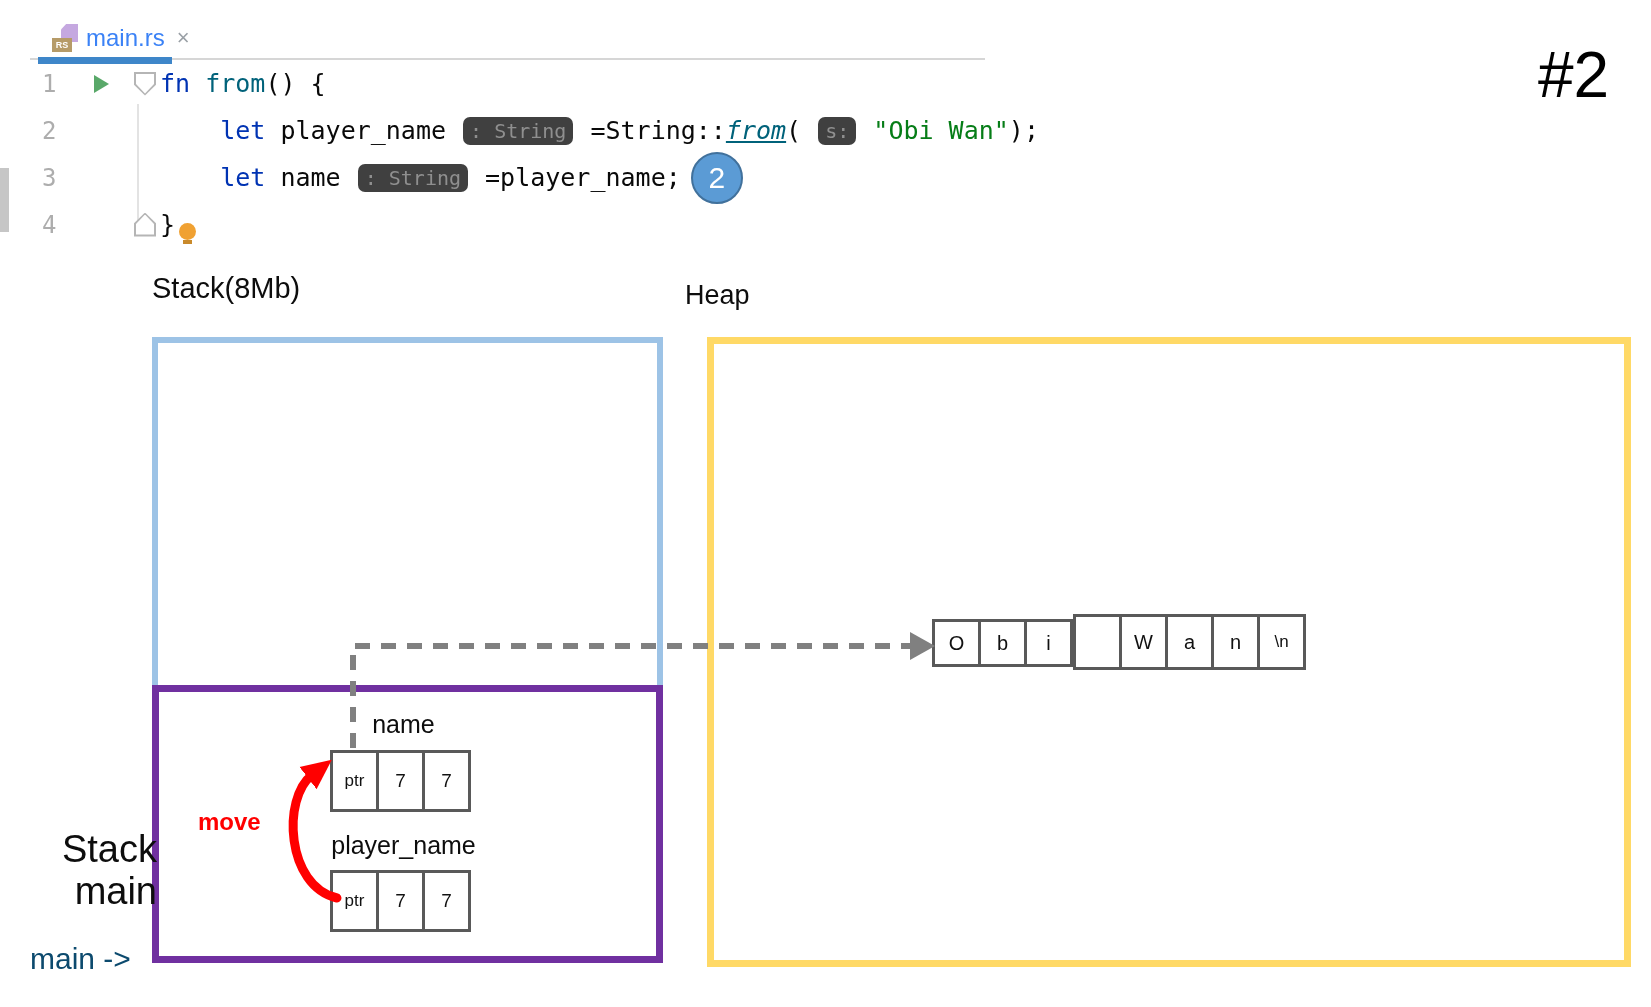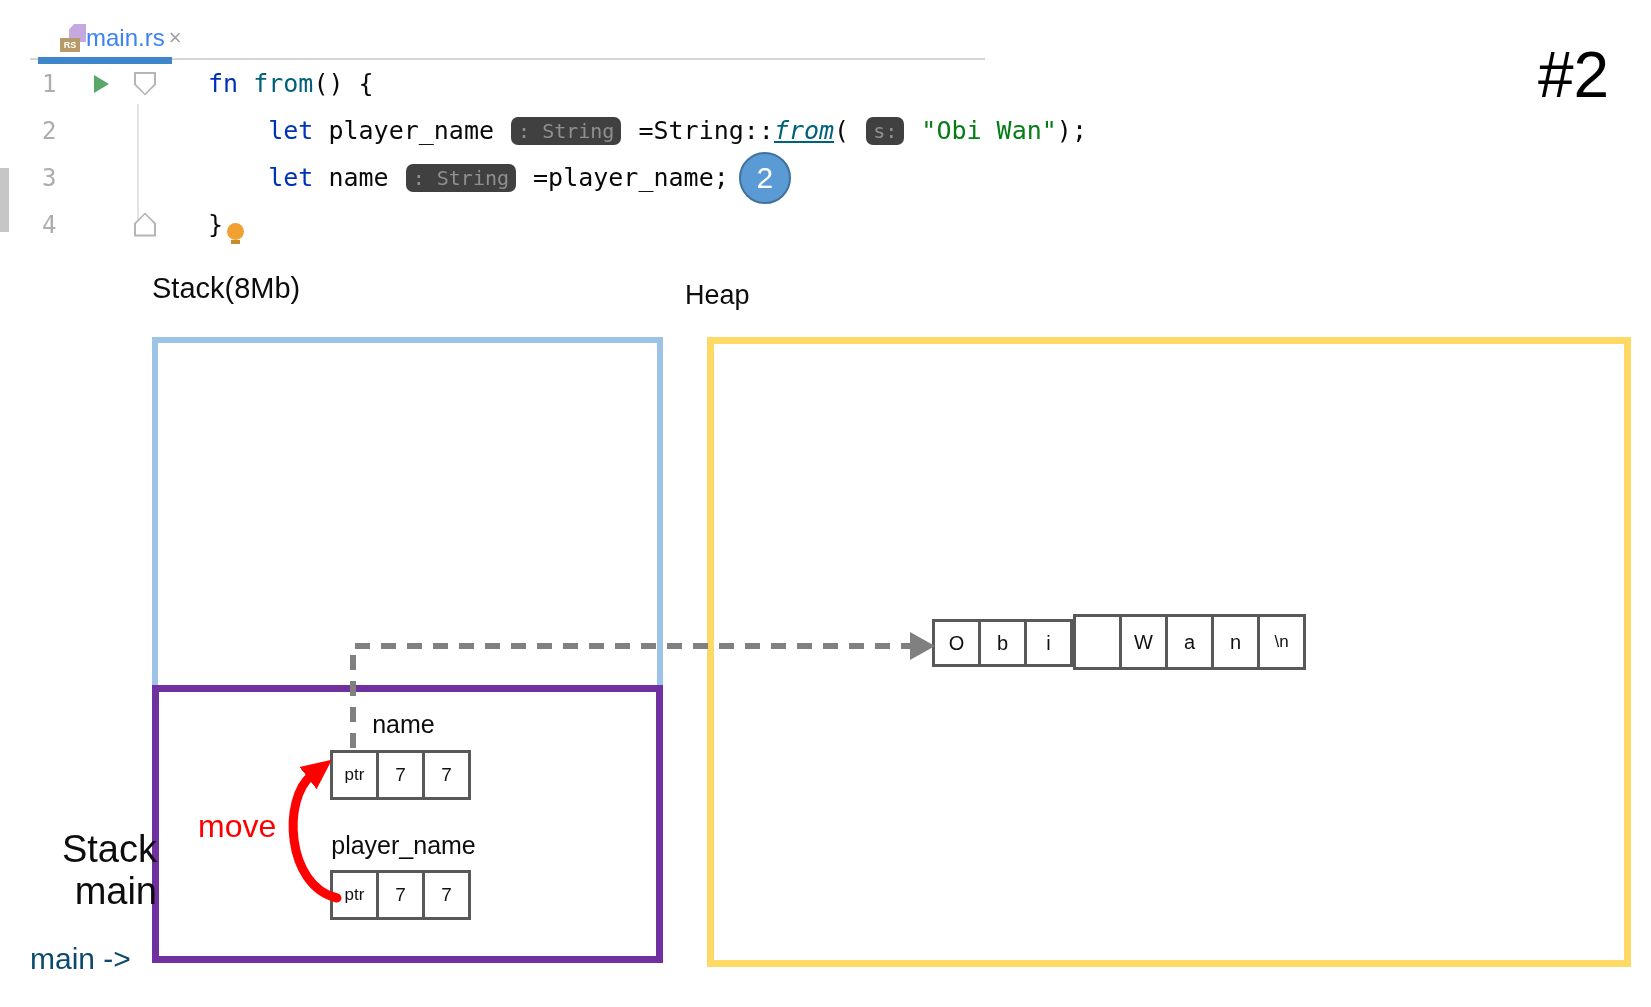--- a/index.html
+++ b/index.html
@@ -6,21 +6,21 @@
   .canvas{position:relative;width:1651px;height:1007px;background:#fff;overflow:hidden;
           font-family:"Liberation Sans", sans-serif;color:#111;}
 
   
   .slide-number{position:absolute;left:1538px;top:38px;font-size:64px;font-weight:500;color:#000;}
 
   
   .editor{position:absolute;left:30px;top:8px;width:1010px;height:242px;background:#fff;}
   .tabbar{position:relative;height:52px;}
   .tabbar-border{position:absolute;left:0;bottom:0;width:955px;height:2px;background:#d6d6d6;}
-  .tab{position:absolute;left:24px;top:8px;height:44px;display:flex;align-items:center;gap:0;padding:0 6px;cursor:pointer;}
+  .tab{position:absolute;left:16px;top:8px;height:44px;display:flex;align-items:center;gap:8px;padding:0 6px;cursor:pointer;}
   .tab-underline{position:absolute;left:8px;bottom:-4px;width:134px;height:7px;background:#3e86c9;}
   .tab-label{font-size:24px;color:#3b82f6;}
   .tab-close{font-size:22px;color:#9aa0a6;margin-left:4px;}
   .file-icon{position:relative;width:26px;height:28px;display:inline-block;}
   .file-icon-page{position:absolute;right:0;top:0;width:17px;height:18px;background:#c5a8e0;
                   clip-path:polygon(30% 0,100% 0,100% 100%,0 100%,0 30%);}
   .file-icon-badge{position:absolute;left:0;bottom:0;width:20px;height:14px;background:#b69b68;
                    color:#fff;font-size:9px;font-weight:bold;display:flex;align-items:center;justify-content:center;}
 
   .editor-body{position:relative;}
@@ -29,21 +29,21 @@
   .lnum{width:46px;padding-left:12px;box-sizing:content-box;font-family:"DejaVu Sans Mono",monospace;
         font-size:24px;color:#adadad;flex:0 0 auto;}
   .gslot{width:42px;flex:0 0 auto;display:flex;align-items:center;}
   .fslot{width:30px;flex:0 0 auto;display:flex;align-items:center;justify-content:center;}
   .run-triangle{width:0;height:0;border-left:15px solid #59a869;border-top:9px solid transparent;border-bottom:9px solid transparent;margin-left:6px;}
   .fold{position:relative;width:22px;height:24px;display:inline-block;}
   .fold-down{background:#b5b5b5;clip-path:polygon(0 0,100% 0,100% 55%,50% 100%,0 55%);}
   .fold-down::after{content:"";position:absolute;inset:2px;background:#fff;clip-path:polygon(0 0,100% 0,100% 52%,50% 100%,0 52%);}
   .fold-up{background:#b5b5b5;clip-path:polygon(0 45%,50% 0,100% 45%,100% 100%,0 100%);}
   .fold-up::after{content:"";position:absolute;inset:2px;background:#fff;clip-path:polygon(0 48%,50% 0,100% 48%,100% 100%,0 100%);}
-  .code-line{font-family:"DejaVu Sans Mono",monospace;font-size:25px;white-space:pre;color:#090909;display:flex;align-items:center;margin-left:48px;}
+  .code-line{font-family:"DejaVu Sans Mono",monospace;font-size:25px;white-space:pre;color:#090909;display:flex;align-items:center;}
   .code-line span{white-space:pre;}
   .kw{color:#0033b3;}
   .fndecl{color:#00627a;}
   .fncall{color:#00627a;font-style:italic;text-decoration:underline;}
   .str{color:#067d17;}
   .hint{display:inline-block;background:#404040;color:#8f8f8f;border-radius:7px;
         font-size:20px;padding:2px 7px;margin:0 2px;white-space:pre;}
   .badge{display:inline-flex;width:48px;height:48px;border-radius:50%;background:#5b9bd5;border:2px solid #41719c;
          color:#fff;font-family:"Liberation Sans",sans-serif;font-size:30px;align-items:center;justify-content:center;
          margin-left:10px;flex:0 0 auto;}
@@ -55,35 +55,35 @@
   .region-label{position:absolute;font-size:29px;color:#0d0d0d;}
   .stack-box{position:absolute;left:152px;top:337px;width:511px;height:348px;box-sizing:border-box;
              border:6px solid #9dc3e6;border-bottom:none;}
   .frame-box{position:absolute;left:152px;top:685px;width:511px;height:278px;box-sizing:border-box;
              border:7px solid #7030a0;background:transparent;}
   .heap-box{position:absolute;left:707px;top:337px;width:924px;height:630px;box-sizing:border-box;
             border:7px solid #ffd966;}
 
   
   .mem-row{position:absolute;display:flex;border:3px solid #595959;background:#fff;}
-  .mem-cell{width:43px;height:44px;border-right:3px solid #595959;display:flex;align-items:center;justify-content:center;
+  .mem-cell{width:43px;height:56px;border-right:3px solid #595959;display:flex;align-items:center;justify-content:center;
             font-size:19px;color:#111;background:#fff;}
   .mem-cell:last-child{border-right:none;}
   .mem-cell.ptr{font-size:17px;}
   .row-name{left:330px;top:750px;}
   .row-player{left:330px;top:870px;}
   .var-label{position:absolute;width:147px;text-align:center;font-size:25px;color:#0d0d0d;}
   .heap-row1{left:932px;top:619px;}
   .heap-row1 .mem-cell{height:42px;font-size:20px;}
   .heap-row2{left:1073px;top:614px;}
   .heap-row2 .mem-cell{height:50px;font-size:20px;}
   .heap-row2 .mem-cell.esc{font-size:17px;}
 
   
-  .move-label{position:absolute;left:198px;top:808px;color:#ff0000;font-weight:normal;font-size:32px;}
+  .move-label{position:absolute;left:198px;top:808px;color:#ff0000;font-weight:bold;font-size:24px;}
   .stackframe-label{position:absolute;left:30px;top:828px;width:127px;text-align:right;font-size:38px;line-height:42px;color:#0d0d0d;}
   .main-label{position:absolute;left:30px;top:942px;font-size:30px;color:#0c4a6e;}
 
   .overlay{position:absolute;left:0;top:0;width:1651px;height:1007px;pointer-events:none;}
 </style>
 </head>
 <body>
 
 <div class="canvas">
 

